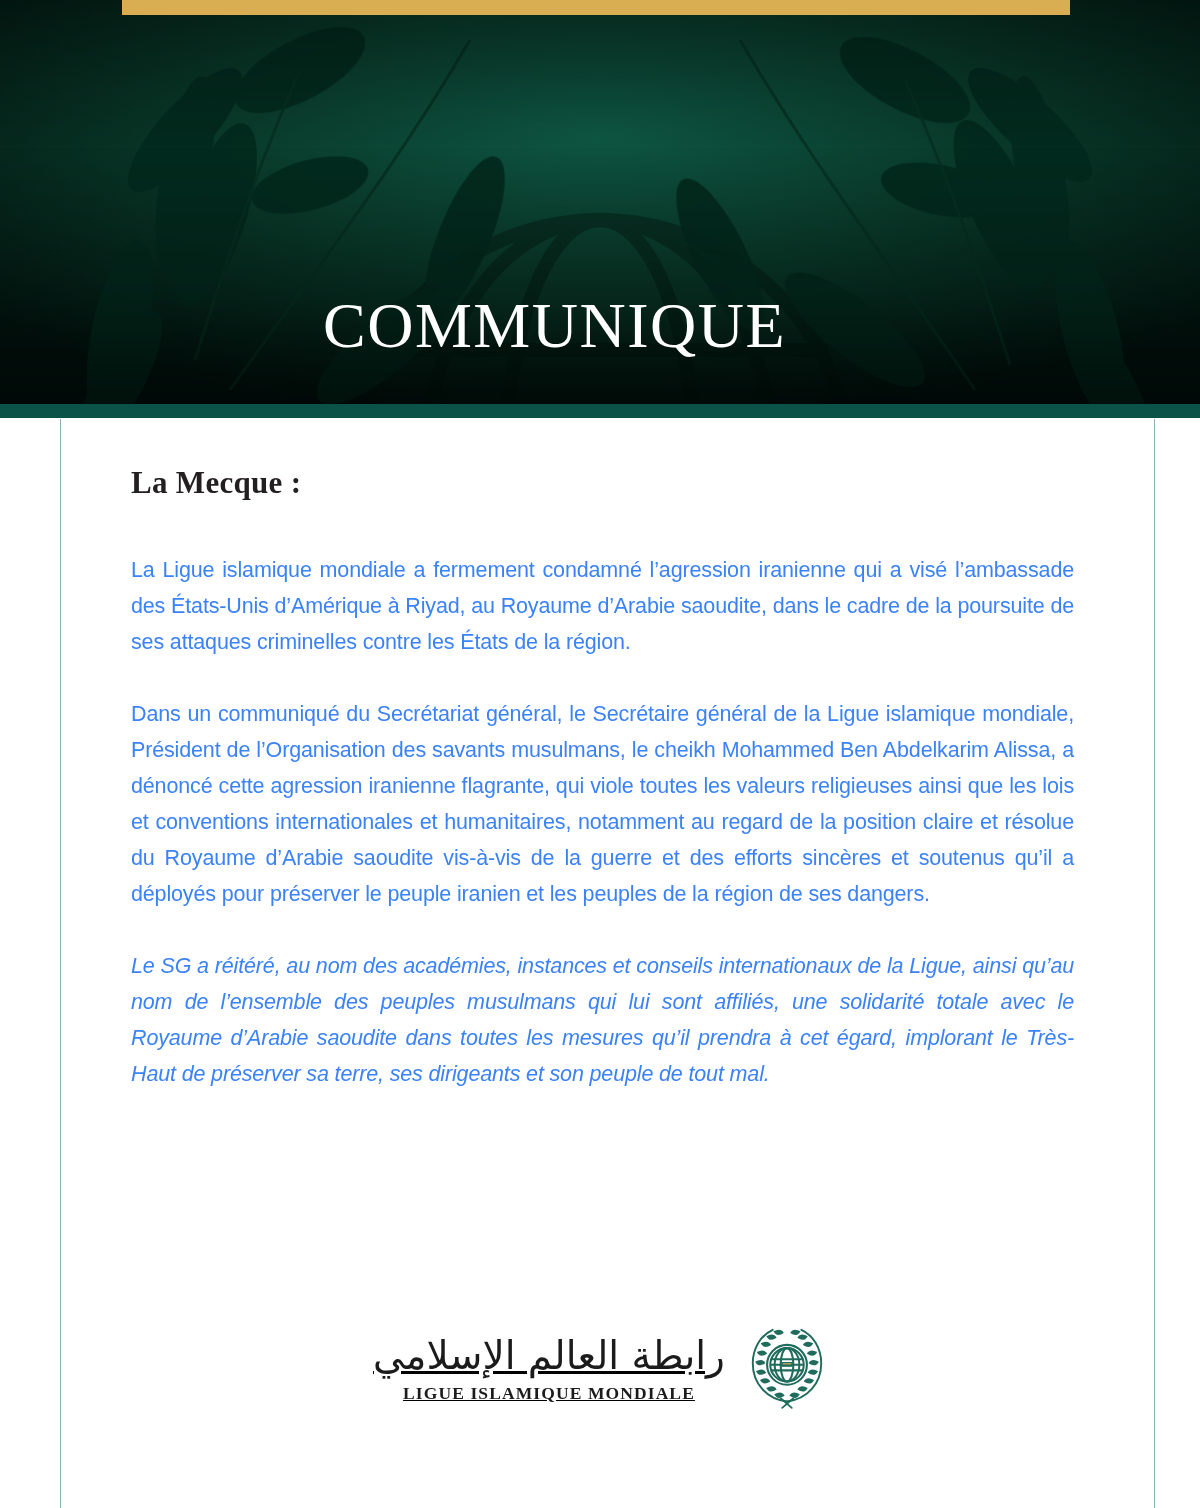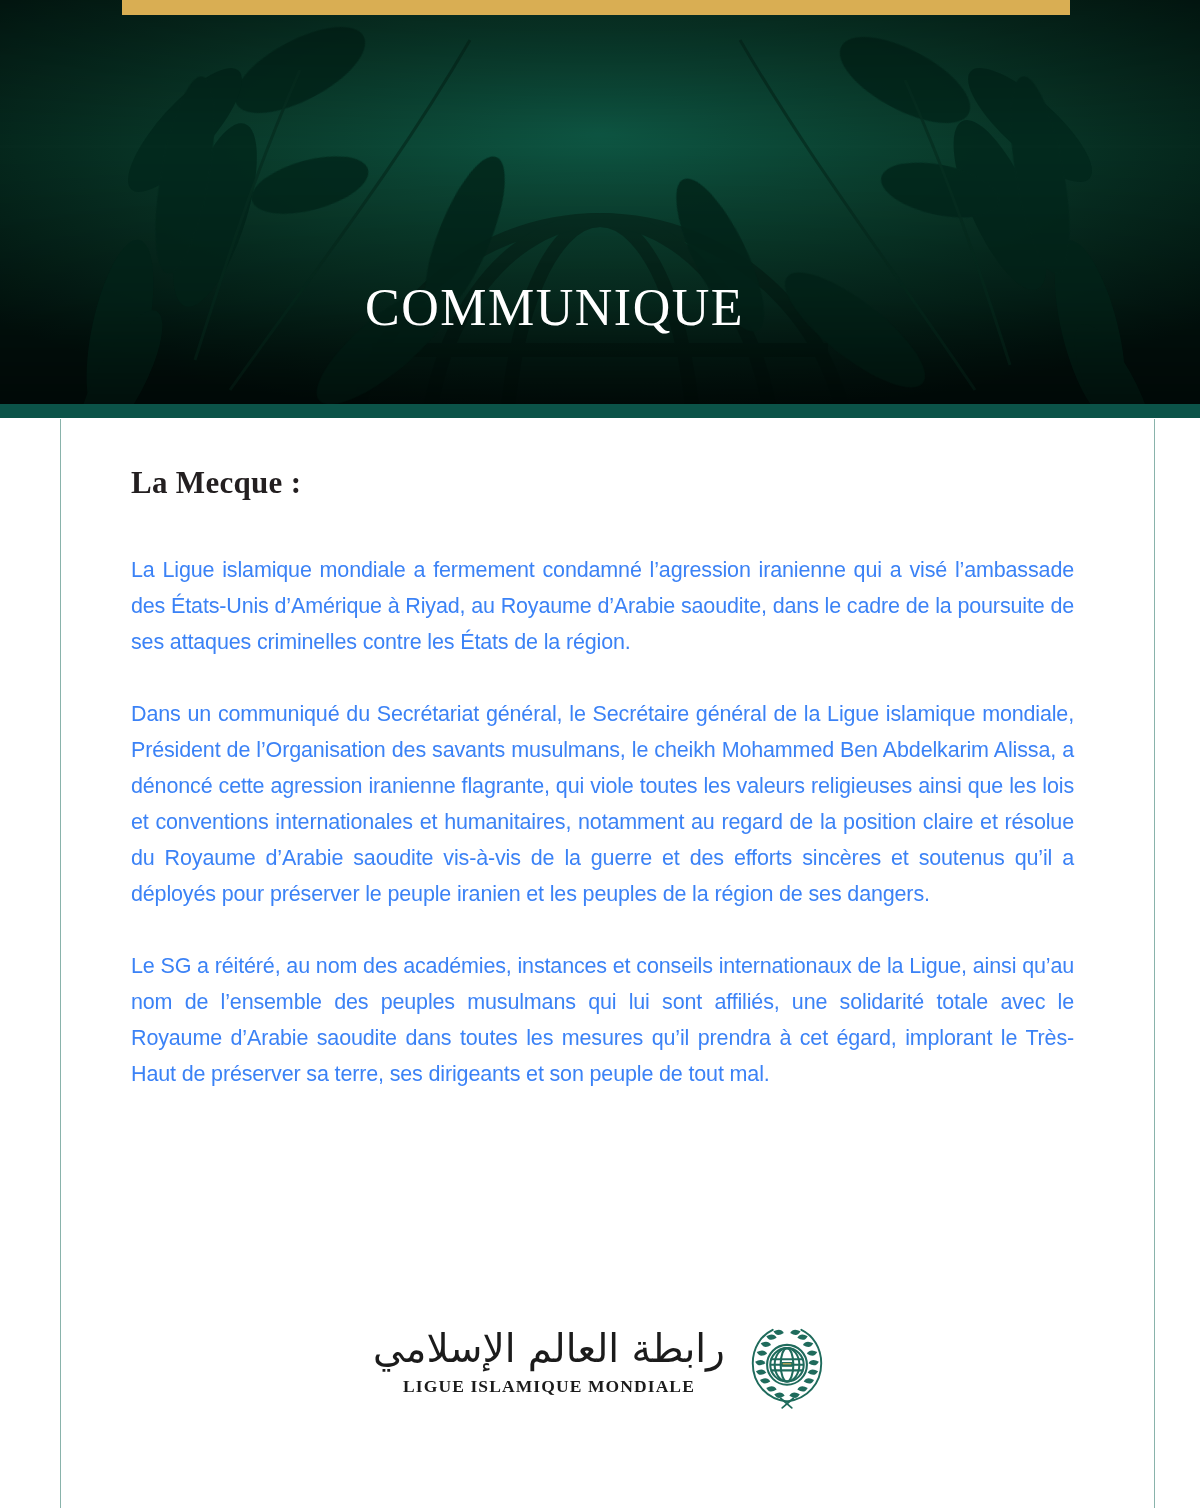--- a/index.html
+++ b/index.html
@@ -55,26 +55,26 @@
     left: 0;
     top: 404px;
     width: 1200px;
     height: 14px;
     background: #0b5348;
     z-index: 6;
   }
   .header-title {
     position: absolute;
     left: 0;
-    top: 282px;
+    top: 294px;
     width: 1101px;
     text-align: center;
     color: #ffffff;
     font-family: "Liberation Serif", "DejaVu Serif", serif;
-    font-size: 52px;
+    font-size: 64px;
     letter-spacing: 1.5px;
     line-height: 1;
     z-index: 7;
     white-space: nowrap;
     padding-left: 8px;
     box-sizing: border-box;
   }
 
   
   .rule-left, .rule-right {
@@ -108,32 +108,34 @@
   .para {
     font-family: "Liberation Sans", sans-serif;
     font-size: 21.5px;
     line-height: 36px;
     color: #3b82f6;
     text-align: justify;
     text-justify: inter-word;
     margin: 0 0 36px 0;
     letter-spacing: -0.15px;
   }
-  .para:last-child { margin-bottom: 12px; }
+  .para:last-child { margin-bottom: 12px; font-style: italic; }
 
   
   .logo-block {
     position: absolute;
     left: 0;
     top: 1325px;
     width: 1200px;
     display: flex;
+    align-items: center;
     justify-content: center;
     gap: 22px;
     z-index: 4;
+    text-decoration: underline;
   }
   .logo-words {
     display: flex;
     flex-direction: column;
     align-items: center;
   }
   .logo-arabic {
     font-family: "DejaVu Sans", sans-serif;
     font-size: 39px;
     color: #1b1b1b;

